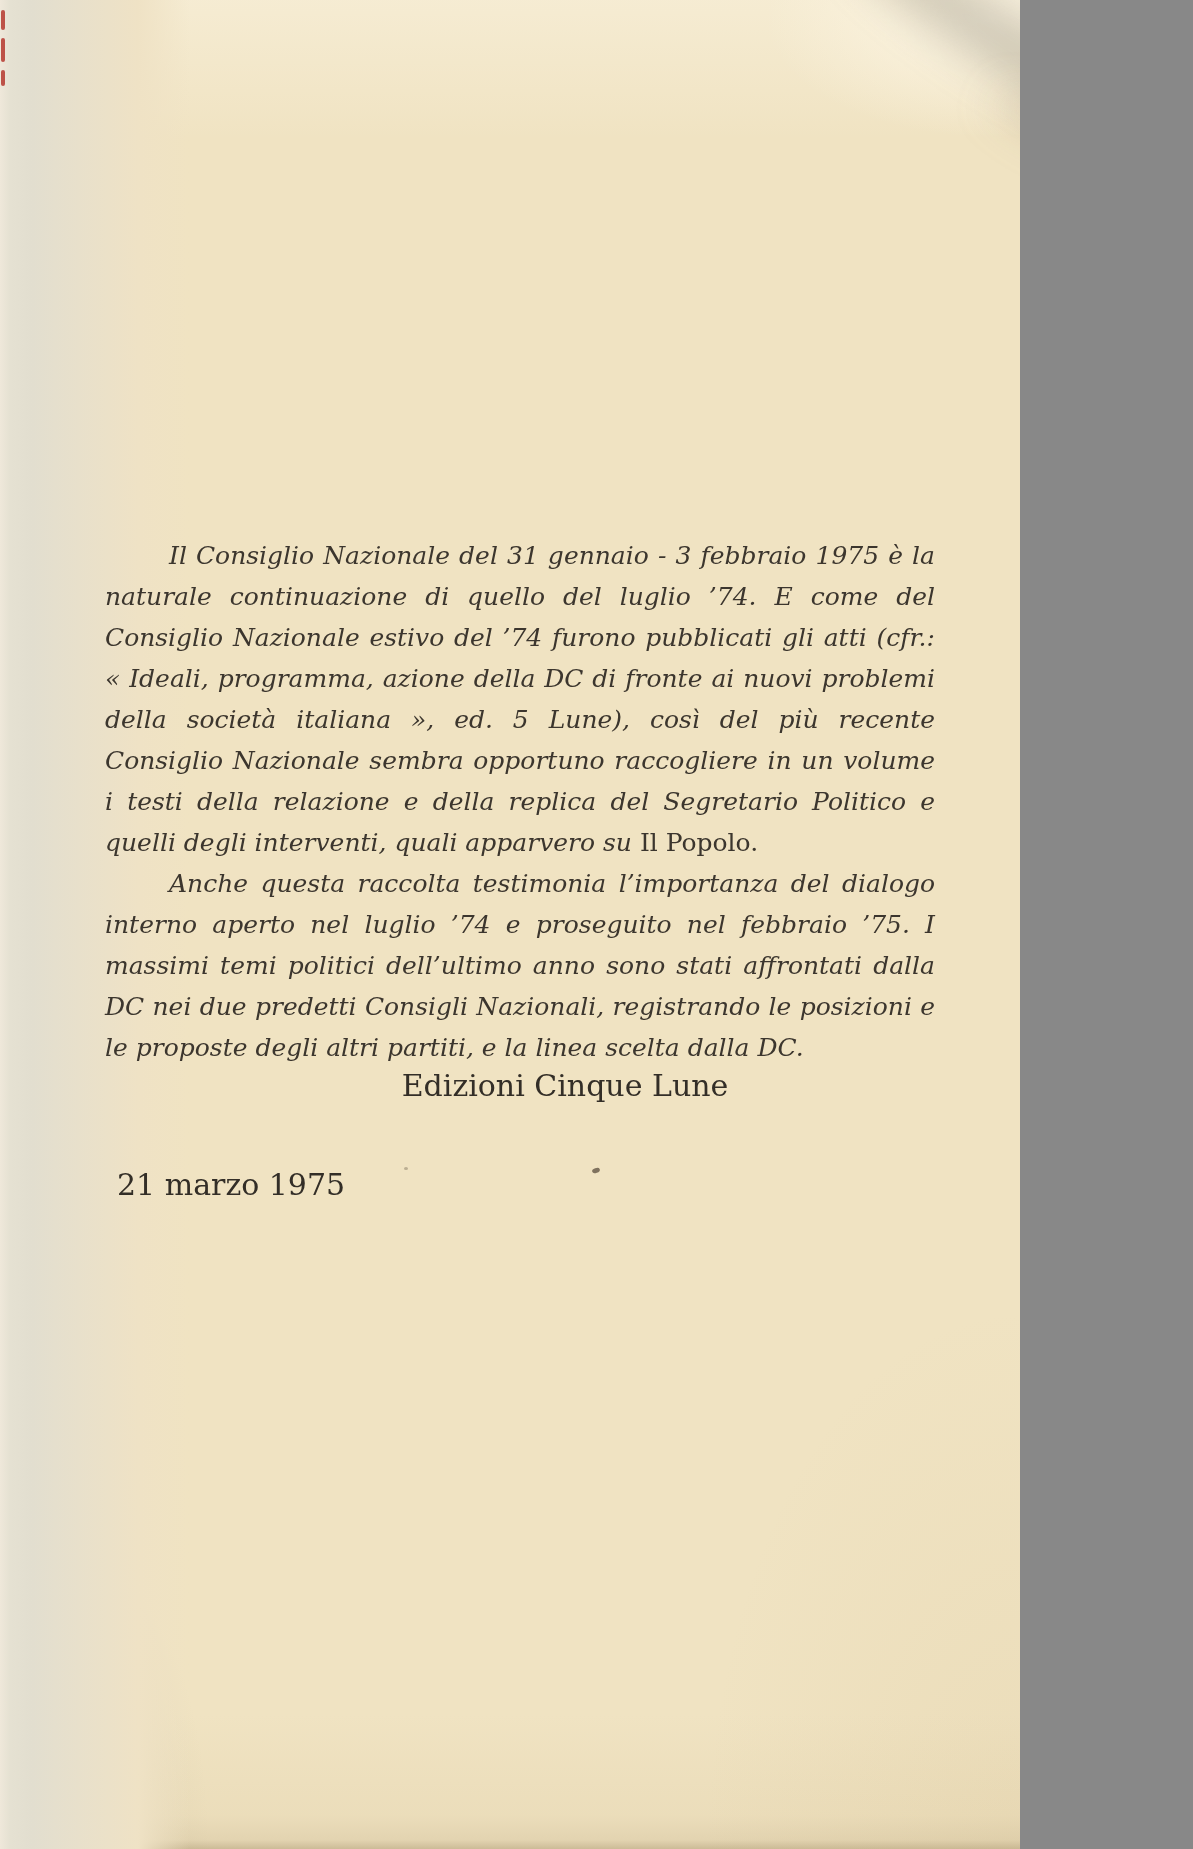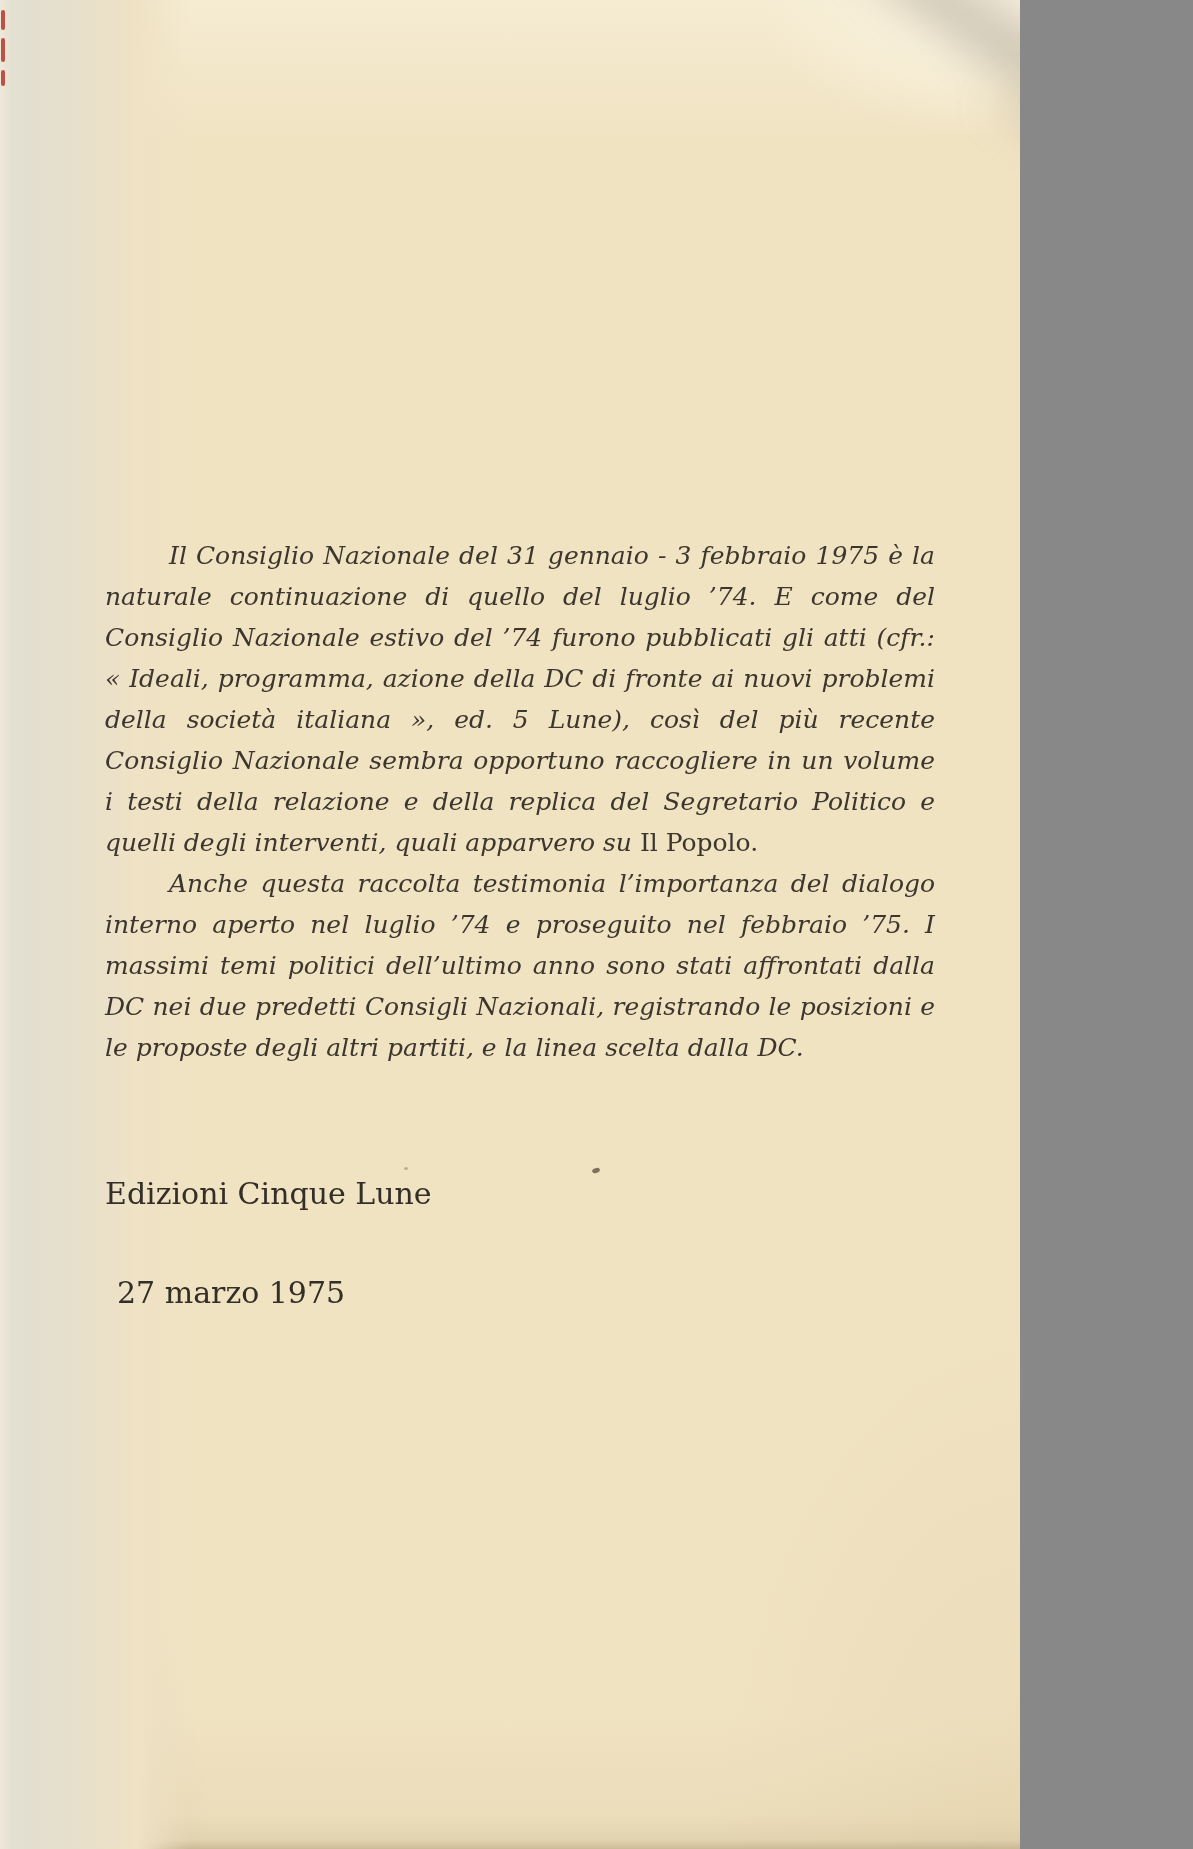--- a/index.html
+++ b/index.html
@@ -58,23 +58,22 @@
     font-size: 25px;
     line-height: 41px;
     text-align: justify;
     text-indent: 64px;
     letter-spacing: 0px;
   }
   .body-par .roman {
     font-style: normal;
   }
   .publisher {
-    margin-top: 108px;
     width: 920px;
-    text-align: left;
+    text-align: center;
     font-style: normal;
     font-size: 30px;
     color: #332e27;
   }
   .date-line {
     margin-top: 64px;
     margin-left: 12px;
     font-style: normal;
     font-size: 30px;
     color: #332e27;
@@ -118,17 +117,17 @@
   <div class="speck s4"></div>
 
   <main class="text-block">
 
     <p class="body-par"><span>Il Consiglio Nazionale del 31 gennaio - 3 febbraio 1975 è la naturale continuazione di quello del luglio ’74. E come del Consiglio Nazionale estivo del ’74 furono pubblicati gli atti (cfr.: « Ideali, programma, azione della DC di fronte ai nuovi problemi della società italiana », ed. 5 Lune), così del più recente Consiglio Nazionale sembra opportuno raccogliere in un volume i testi della relazione e della replica del Segretario Politico e quelli degli interventi, quali apparvero su </span><span class="roman">Il Popolo.</span></p>
 
     <p class="body-par">Anche questa raccolta testimonia l’importanza del dialogo interno aperto nel luglio ’74 e proseguito nel febbraio ’75. I massimi temi politici dell’ultimo anno sono stati affrontati dalla DC nei due predetti Consigli Nazionali, registrando le posizioni e le proposte degli altri partiti, e la linea scelta dalla DC.</p>
 
     <div class="publisher">Edizioni Cinque Lune</div>
 
-    <div class="date-line">27 marzo 1975</div>
+    <div class="date-line">21 marzo 1975</div>
 
   </main>
 
 </div>
 
 </body></html>

